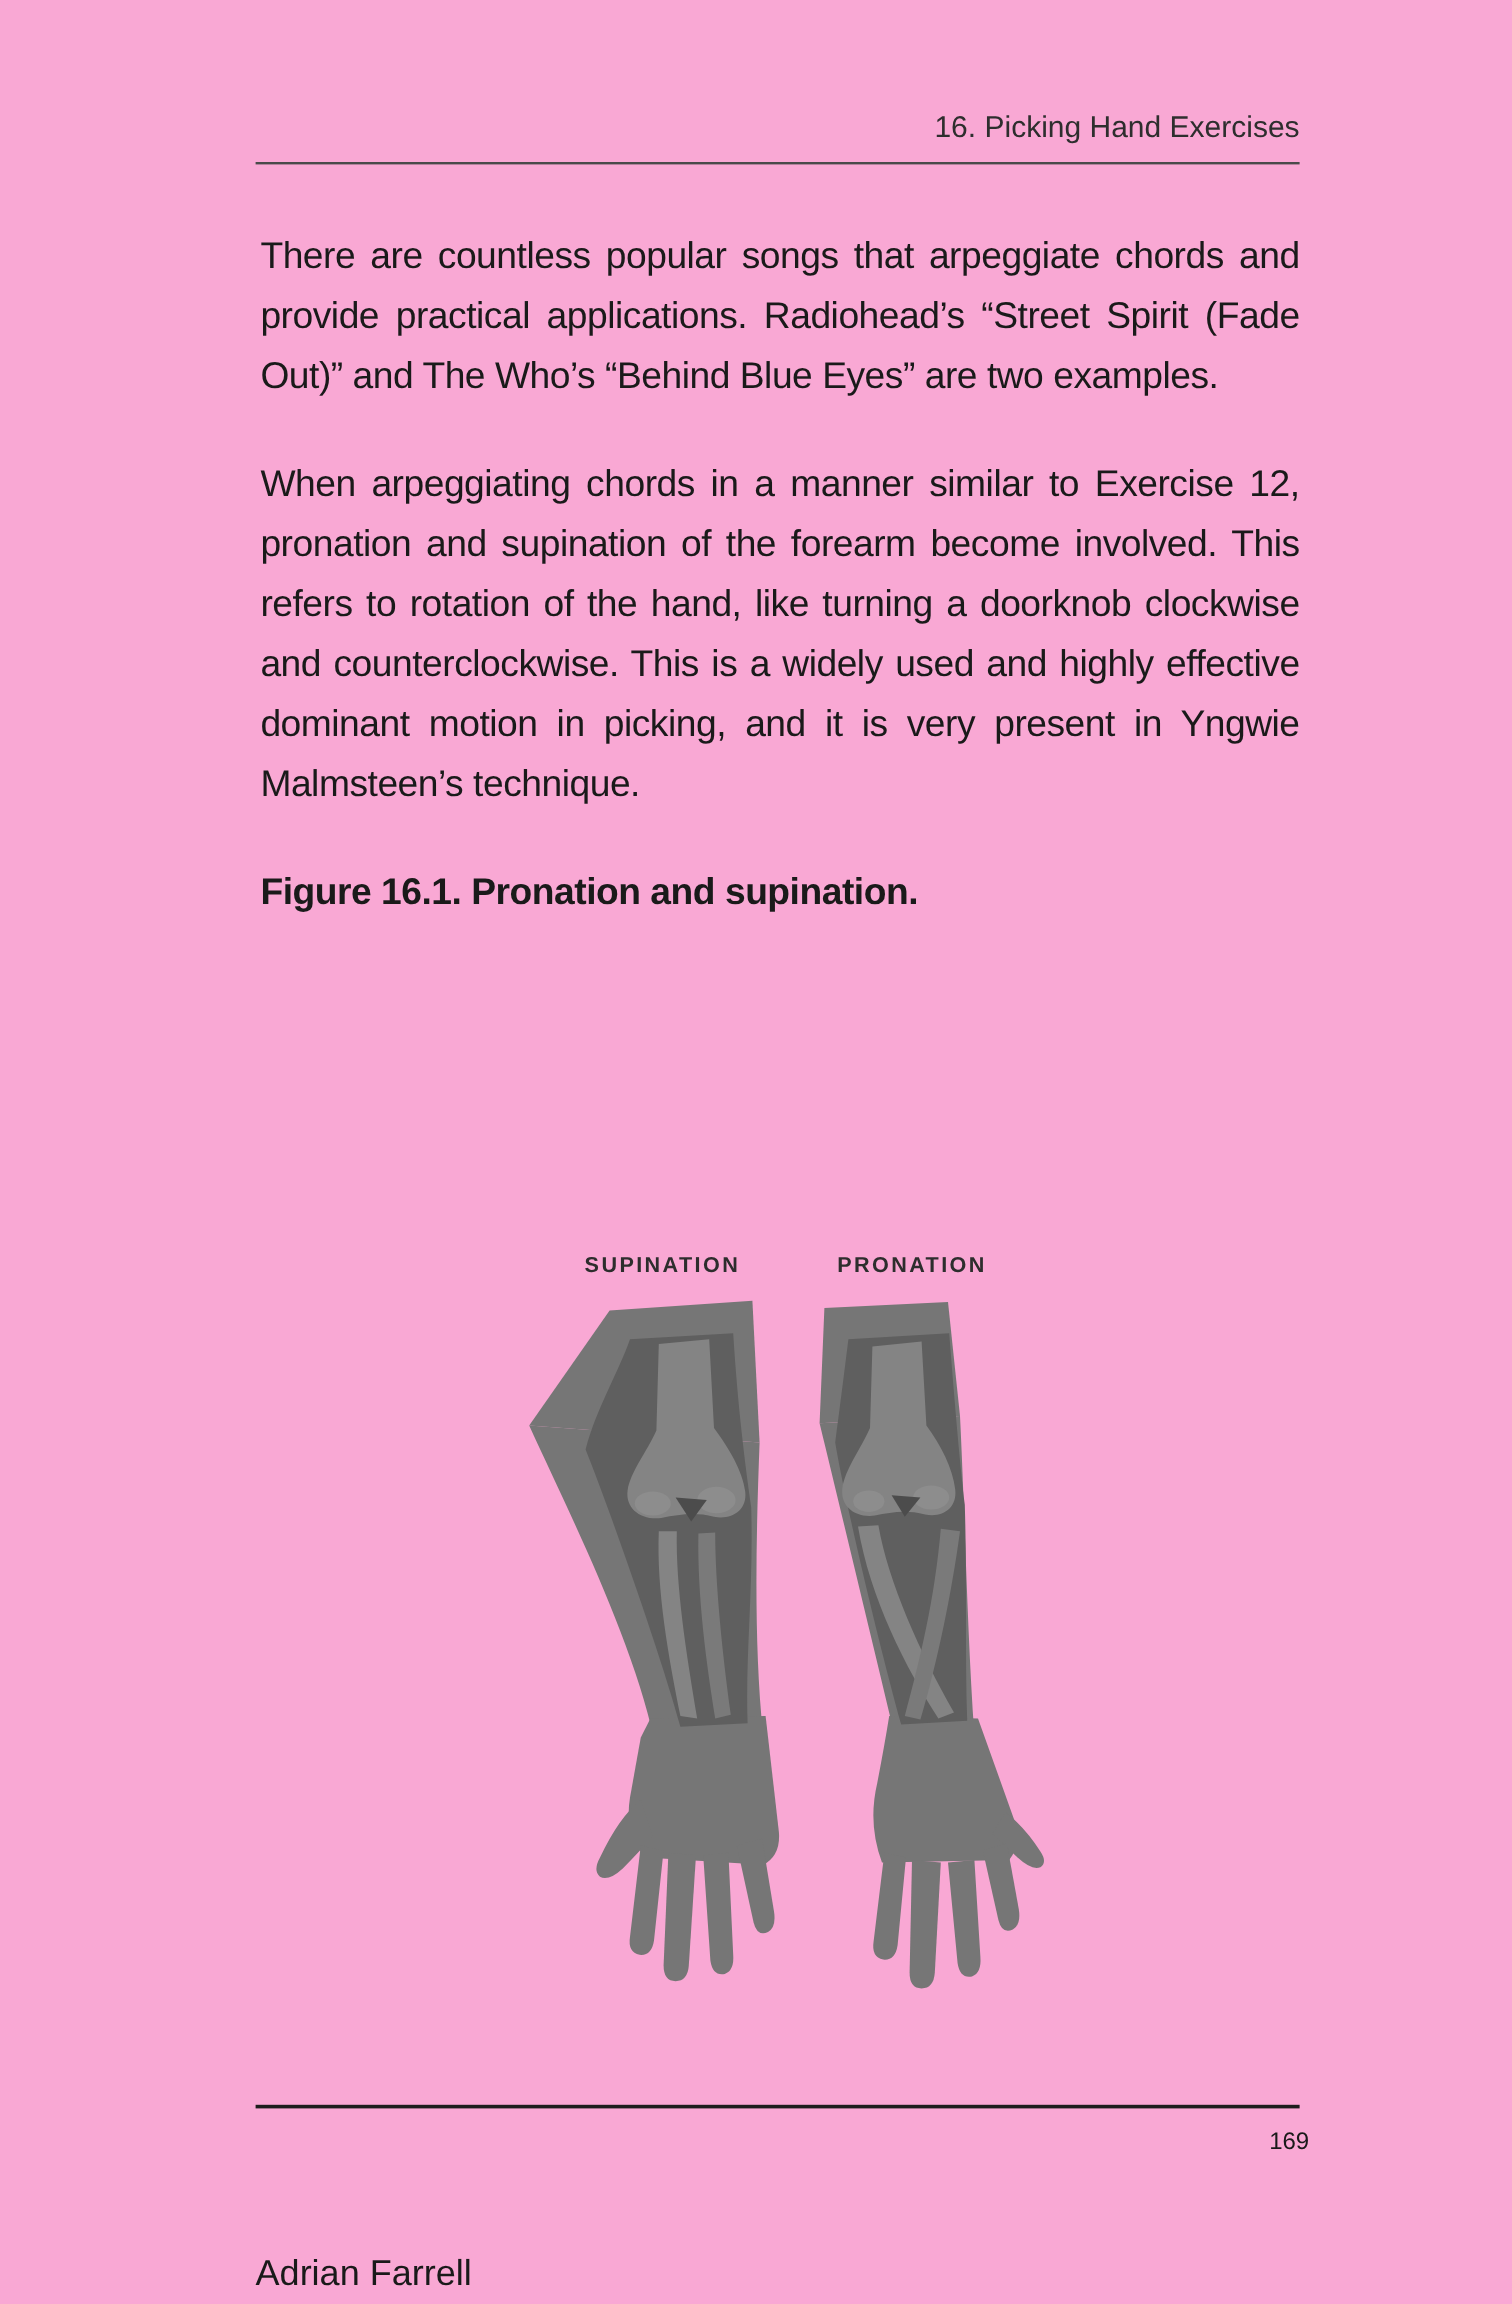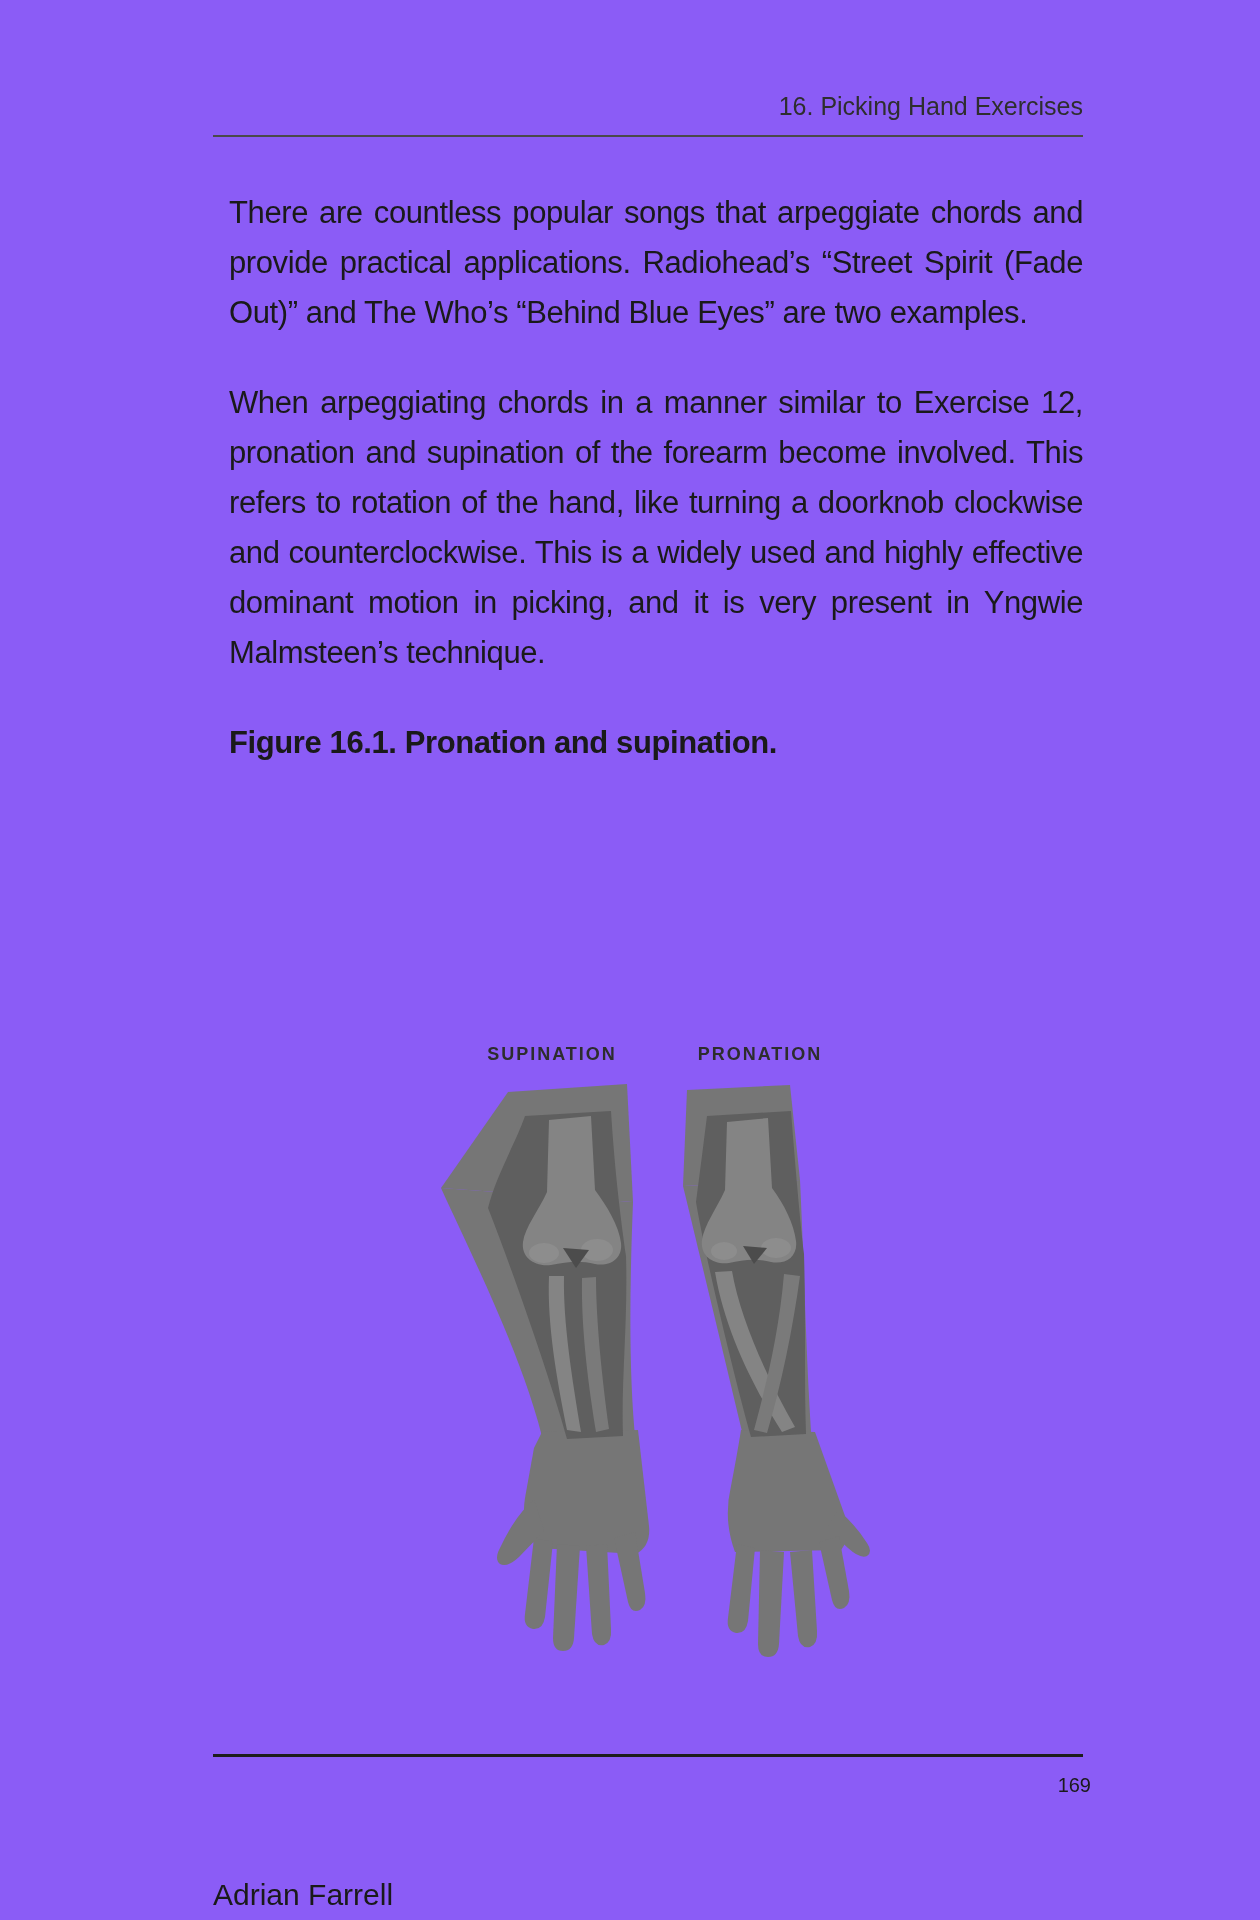--- a/index.html
+++ b/index.html
@@ -8,40 +8,40 @@
     --rule:#4a4a4a;
     --footer-rule:#1d1d1d;
     --arm-gray:#767676;
     --bone-panel:#5f5f5f;
     --bone-light:#848484;
   }
   html,body{margin:0;padding:0;background:#ffffff;}
   .page{
     position:relative;
     width:1260px;height:1920px;
-    background:#8b5cf6;
+    background:#f9a8d4;
     font-family:"Liberation Sans", sans-serif;
     overflow:hidden;
     text-decoration:underline;
   }
   .header-title{
     position:absolute;top:92px;right:177px;
     font-size:25px;color:var(--header-text);
     letter-spacing:0px;white-space:nowrap;
   }
   .header-rule{
     position:absolute;top:135px;left:213px;width:870px;height:2px;
     background:var(--rule);
   }
   .content{
     position:absolute;left:213px;top:188px;width:870px;
     color:var(--text);
   }
   .content p{
-    margin:0 0 40px 16px;
+    margin:0 0 40px 4px;
     font-size:31px;line-height:50px;letter-spacing:-0.4px;
     text-align:justify;
   }
   .figure-caption{
     font-weight:700;
     text-align:left;
   }
   .figure-label{
     position:absolute;top:1044px;height:32px;
     font-size:18px;font-weight:800;letter-spacing:2px;

